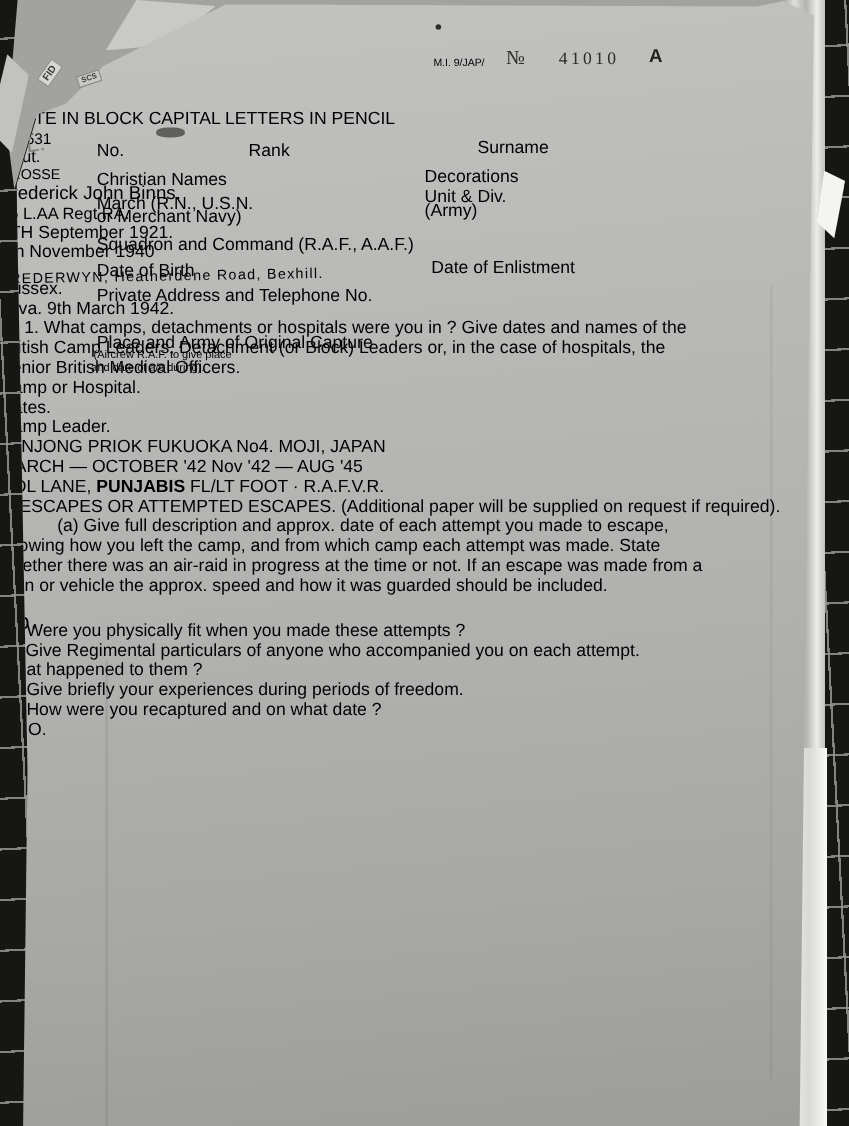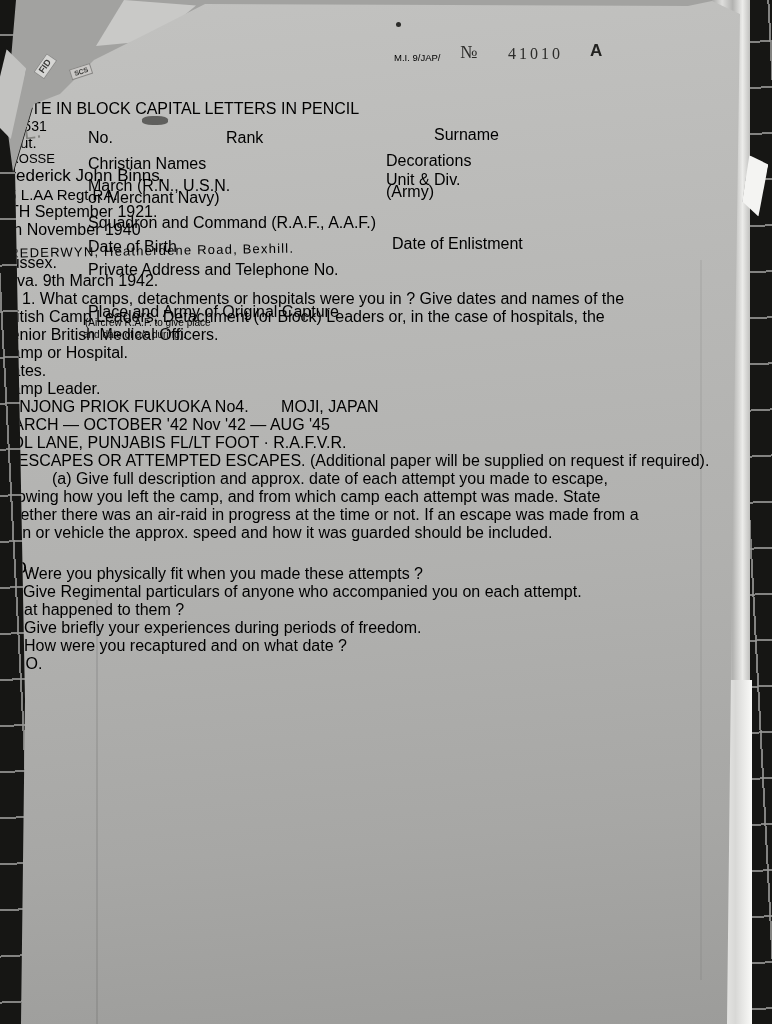--- a/index.html
+++ b/index.html
@@ -156,29 +156,29 @@
   <div class="para" style="left:58px;top:347px;width:636px;text-indent:22px;">1.   What camps, detachments or hospitals were you in ?   Give dates and names of the British Camp Leaders, Detachment (or Block) Leaders or, in the case of hospitals, the Senior British Medical Officers.</div>
 
   <div class="ctable">
     <div class="th">Camp or Hospital.</div>
     <div class="th">Dates.</div>
     <div class="th">Camp Leader.</div>
 
     <div class="td">
       <span class="hand" style="left:5px;top:8px;">TANJONG PRIOK</span>
       <span class="hand" style="left:5px;top:40px;">FUKUOKA  No4.</span>
-      <span class="hand" style="left:20px;top:53px;margin-left:28px;">MOJI, JAPAN</span>
+      <span class="hand" style="left:20px;top:53px;">MOJI, JAPAN</span>
     </div>
     <div class="td">
       <span class="hand" style="left:3px;top:6px;transform:rotate(-2deg);">MARCH — OCTOBER '42</span>
       <span class="hand" style="left:5px;top:40px;">Nov '42 — AUG '45</span>
     </div>
     <div class="td">
       <span class="hand" style="left:4px;top:6px;">COL  LANE,</span>
-      <span class="hand" style="left:42px;top:19px;">PUNJABIS</span>
+      <span class="hand" style="left:42px;top:19px;font-weight:bold;">PUNJABIS</span>
       <span class="hand" style="left:4px;top:40px;">FL/LT  FOOT</span>
       <span class="hand" style="left:34px;top:53px;">· R.A.F.V.R.</span>
     </div>
     <div class="td"></div>
   </div>
 
   <div class="para" style="left:60px;top:545px;width:650px;white-space:nowrap;">2.   ESCAPES OR ATTEMPTED ESCAPES.   (Additional paper will be supplied on request if required).</div>
   <div class="para" style="left:60px;top:567px;width:652px;text-indent:52px;">(a)   Give full description and approx. date of each attempt you made to escape, showing how you left the camp, and from which camp each attempt was made.   State whether there was an air-raid in progress at the time or not.   If an escape was made from a train or vehicle the approx. speed and how it was guarded should be included.</div>
 
   <div class="hand" style="left:198px;top:624px;font-size:20px;letter-spacing:1px;transform:rotate(-2deg);">No.</div>

